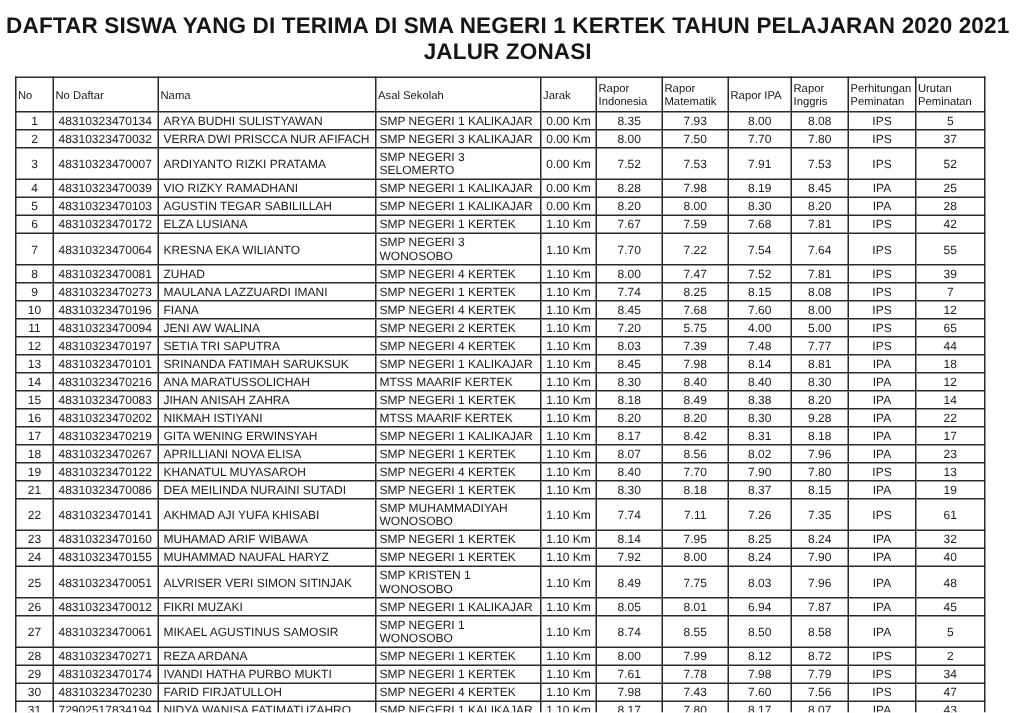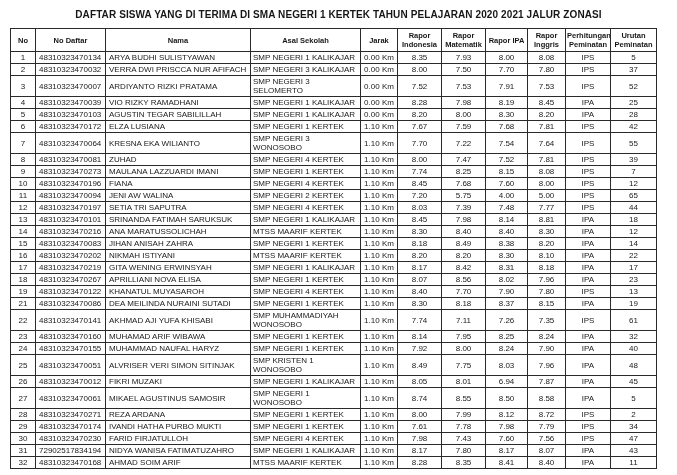--- a/index.html
+++ b/index.html
@@ -13,40 +13,40 @@
   }
   .page {
     width: 677px;
     height: 475px;
     background: #ffffff;
     overflow: hidden;
   }
   .doc-title {
     margin-top: 9px;
     text-align: center;
-    font-size: 10px;
+    font-size: 15px;
     font-weight: bold;
     letter-spacing: 0.1px;
     color: #161616;
   }
   table.students {
     border-collapse: collapse;
     table-layout: fixed;
     margin: 8px 0 0 10px;
     width: 646px;
   }
   table.students th,
   table.students td {
     border: 1px solid #2a2a2a;
     overflow: hidden;
   }
   table.students th {
     font-size: 7.5px;
-    font-weight: bold;
-    text-align: center;
+    font-weight: normal;
+    text-align: left;
     vertical-align: middle;
     line-height: 9px;
     padding: 2px 1px;
     white-space: pre-line;
     color: #161616;
   }
   table.students td {
     font-size: 8px;
     line-height: 9px;
     padding: 1px 2px;
@@ -310,21 +310,21 @@
         </tr>
         <tr>
           <td>16</td>
           <td>48310323470202</td>
           <td>NIKMAH ISTIYANI</td>
           <td>MTSS MAARIF KERTEK</td>
           <td>1.10 Km</td>
           <td>8.20</td>
           <td>8.20</td>
           <td>8.30</td>
-          <td>8.10</td>
+          <td>9.28</td>
           <td>IPA</td>
           <td>22</td>
         </tr>
         <tr>
           <td>17</td>
           <td>48310323470219</td>
           <td>GITA WENING ERWINSYAH</td>
           <td>SMP NEGERI 1 KALIKAJAR</td>
           <td>1.10 Km</td>
           <td>8.17</td>

